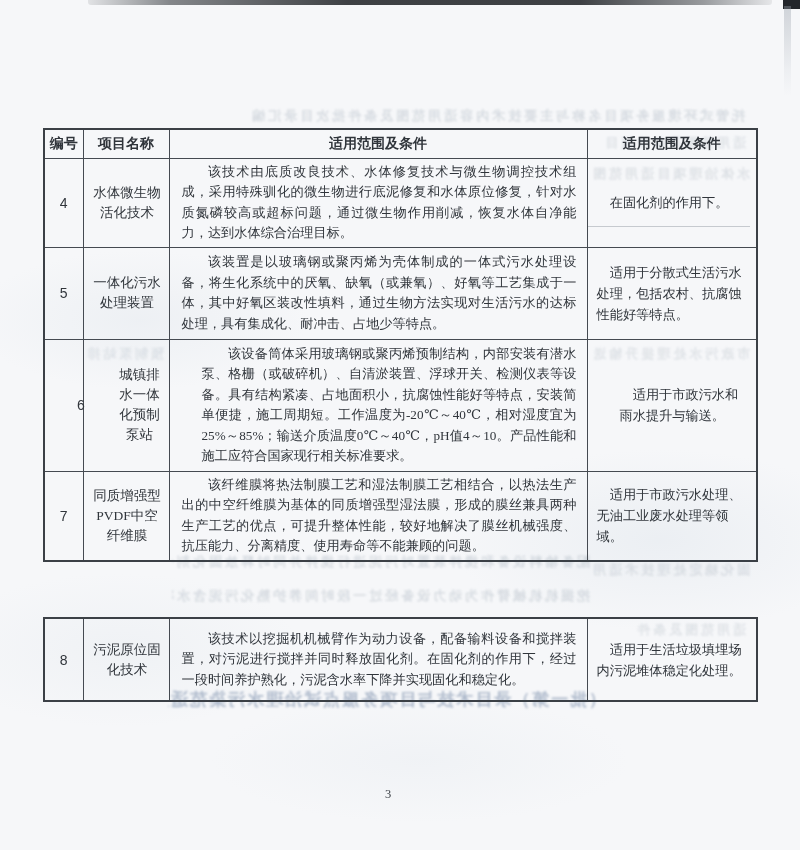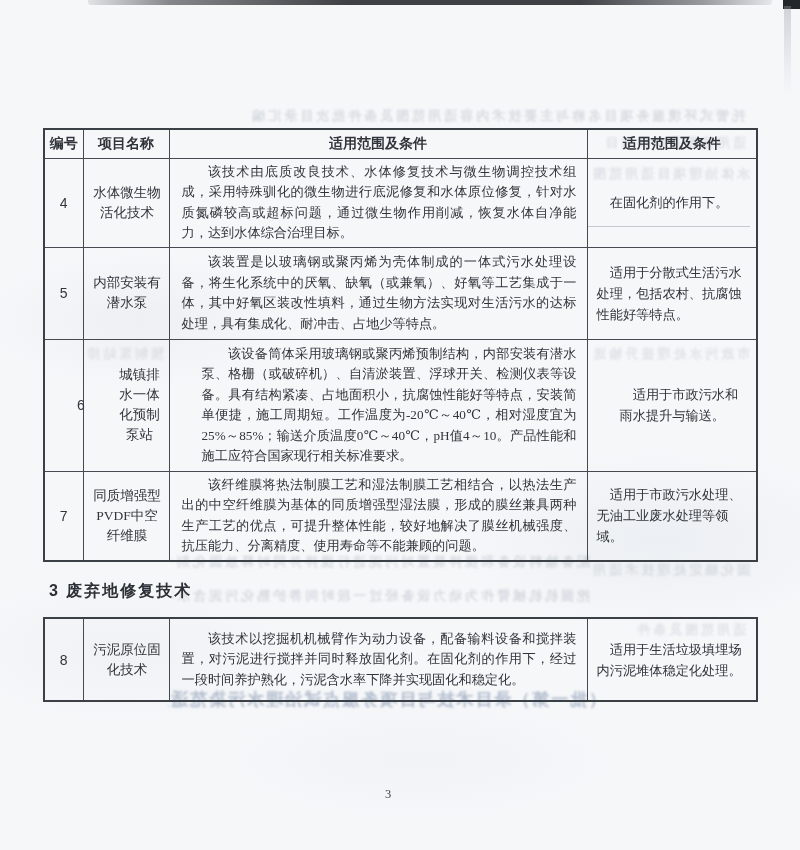--- a/index.html
+++ b/index.html
@@ -196,40 +196,39 @@
     </thead>
     <tbody>
       <tr class="r4">
         <td class="c-num">4</td>
         <td class="c-name">水体微生物活化技术</td>
         <td class="c-content">该技术由底质改良技术、水体修复技术与微生物调控技术组成，采用特殊驯化的微生物进行底泥修复和水体原位修复，针对水质氮磷较高或超标问题，通过微生物作用削减，恢复水体自净能力，达到水体综合治理目标。</td>
         <td class="c-scope">在固化剂的作用下。</td>
       </tr>
       <tr class="r5">
         <td class="c-num">5</td>
-        <td class="c-name">内部安装有潜水泵</td>
+        <td class="c-name">一体化污水处理装置</td>
         <td class="c-content">该装置是以玻璃钢或聚丙烯为壳体制成的一体式污水处理设备，将生化系统中的厌氧、缺氧（或兼氧）、好氧等工艺集成于一体，其中好氧区装改性填料，通过生物方法实现对生活污水的达标处理，具有集成化、耐冲击、占地少等特点。</td>
         <td class="c-scope">适用于分散式生活污水处理，包括农村、抗腐蚀性能好等特点。</td>
       </tr>
       <tr class="r6">
         <td class="c-num">6</td>
         <td class="c-name">城镇排水一体化预制泵站</td>
         <td class="c-content">该设备筒体采用玻璃钢或聚丙烯预制结构，内部安装有潜水泵、格栅（或破碎机）、自清淤装置、浮球开关、检测仪表等设备。具有结构紧凑、占地面积小，抗腐蚀性能好等特点，安装简单便捷，施工周期短。工作温度为-20℃～40℃，相对湿度宜为25%～85%；输送介质温度0℃～40℃，pH值4～10。产品性能和施工应符合国家现行相关标准要求。</td>
         <td class="c-scope">适用于市政污水和雨水提升与输送。</td>
       </tr>
       <tr class="r7">
         <td class="c-num">7</td>
         <td class="c-name">同质增强型PVDF中空纤维膜</td>
         <td class="c-content">该纤维膜将热法制膜工艺和湿法制膜工艺相结合，以热法生产出的中空纤维膜为基体的同质增强型湿法膜，形成的膜丝兼具两种生产工艺的优点，可提升整体性能，较好地解决了膜丝机械强度、抗压能力、分离精度、使用寿命等不能兼顾的问题。</td>
         <td class="c-scope">适用于市政污水处理、无油工业废水处理等领域。</td>
       </tr>
     </tbody>
   </table>
 
-  <div class="heading">3 废弃地修复技术</div>
 
   <table class="tech-table t2">
     <colgroup>
       <col style="width:39px">
         <col style="width:86px">
         <col style="width:418px">
         <col style="width:170px">
     </colgroup>
     <tbody>
       <tr class="r8">

